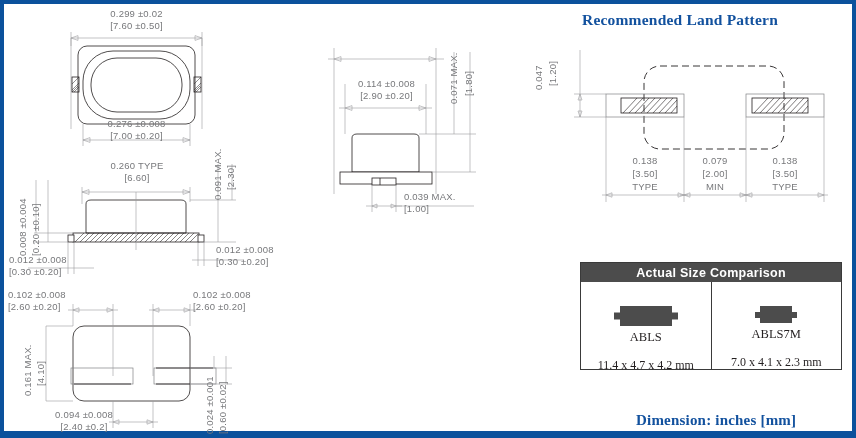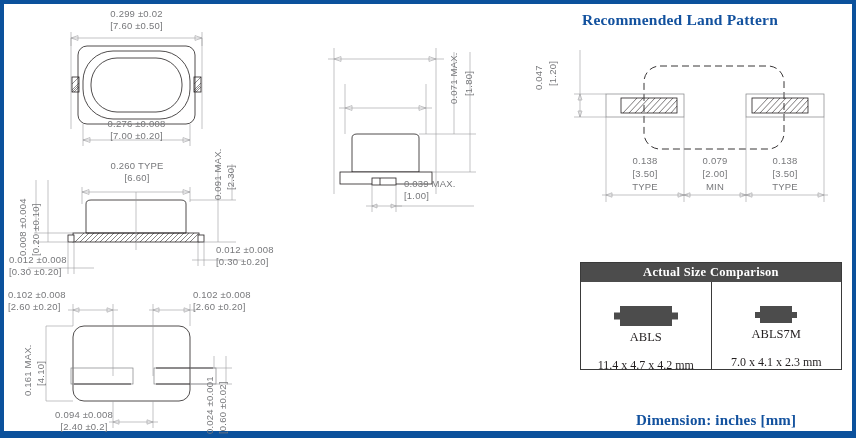--- a/index.html
+++ b/index.html
@@ -40,21 +40,21 @@
   #lp-title{left:578px;top:7px;font-size:15.5px;letter-spacing:.2px;}
   #dim-note{left:632px;top:408px;font-size:15px;letter-spacing:.2px;}
 
   
   #size-table{
     position:absolute;left:576px;top:258px;width:262px;height:108px;
     border:1px solid #3a3a3a;box-sizing:border-box;background:#fff;
   }
   #size-table .thead{
     height:19px;background:#4c4c4c;color:#ffffff;
-    font-family:Liberation Serif, serif;font-weight:bold;font-size:12.5px;
+    font-family:Liberation Sans, sans-serif;font-weight:bold;font-size:12.5px;
     display:flex;align-items:center;justify-content:center;
     letter-spacing:.3px;
   }
   #size-table .tbody{display:flex;height:88px;}
   #size-table .cell{
     flex:1;display:flex;flex-direction:column;align-items:center;
     justify-content:flex-start;padding-top:24px;box-sizing:border-box;
     font-family:"Liberation Serif", serif;color:#231f20;
   }
   #size-table .cell.left{border-right:1px solid #3a3a3a;}
@@ -352,27 +352,31 @@
     <div>0.094 ±0.008</div>
     <div>[2.40 ±0.2]</div>
   </div>
   <div class="dim rot" style="left:200px;top:430px;transform:rotate(-90deg);">
     <span>0.024 ±0.001</span>
   </div>
   <div class="dim rot" style="left:213px;top:430px;transform:rotate(-90deg);">
     <span>[0.60 ±0.02]</span>
   </div>
 
+  <div class="dim two" style="left:345px;top:74px;width:75px;">
+    <div>0.114 ±0.008</div>
+    <div>[2.90 ±0.20]</div>
+  </div>
   <div class="dim rot" style="left:444px;top:100px;transform:rotate(-90deg);">
     <span>0.071 MAX.</span>
   </div>
   <div class="dim rot" style="left:459px;top:92px;transform:rotate(-90deg);">
     <span>[1.80]</span>
   </div>
-  <div class="dim two" style="left:400px;top:174px;width:70px;text-align:left;">
+  <div class="dim two" style="left:400px;top:187px;width:70px;text-align:left;">
     <div>0.039 MAX.</div>
     <div>[1.00]</div>
   </div>
 
   <div class="title-blue" id="lp-title">Recommended Land Pattern</div>
   <div class="dim rot" style="left:529px;top:86px;transform:rotate(-90deg);">
     <span>0.047</span>
   </div>
   <div class="dim rot" style="left:543px;top:82px;transform:rotate(-90deg);">
     <span>[1.20]</span>

